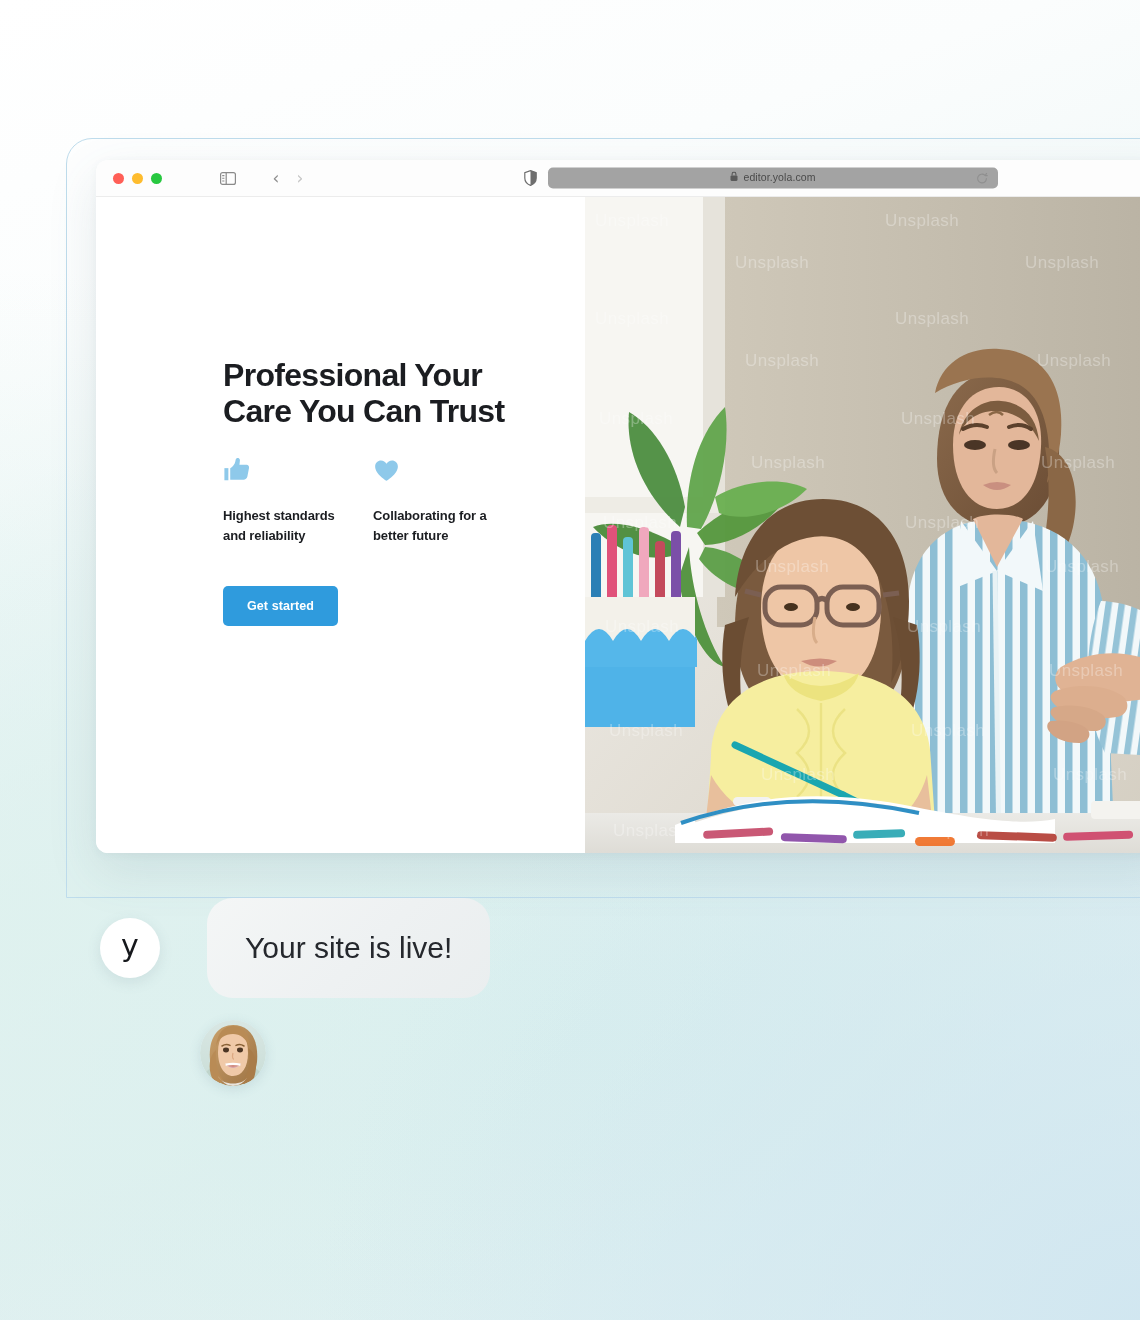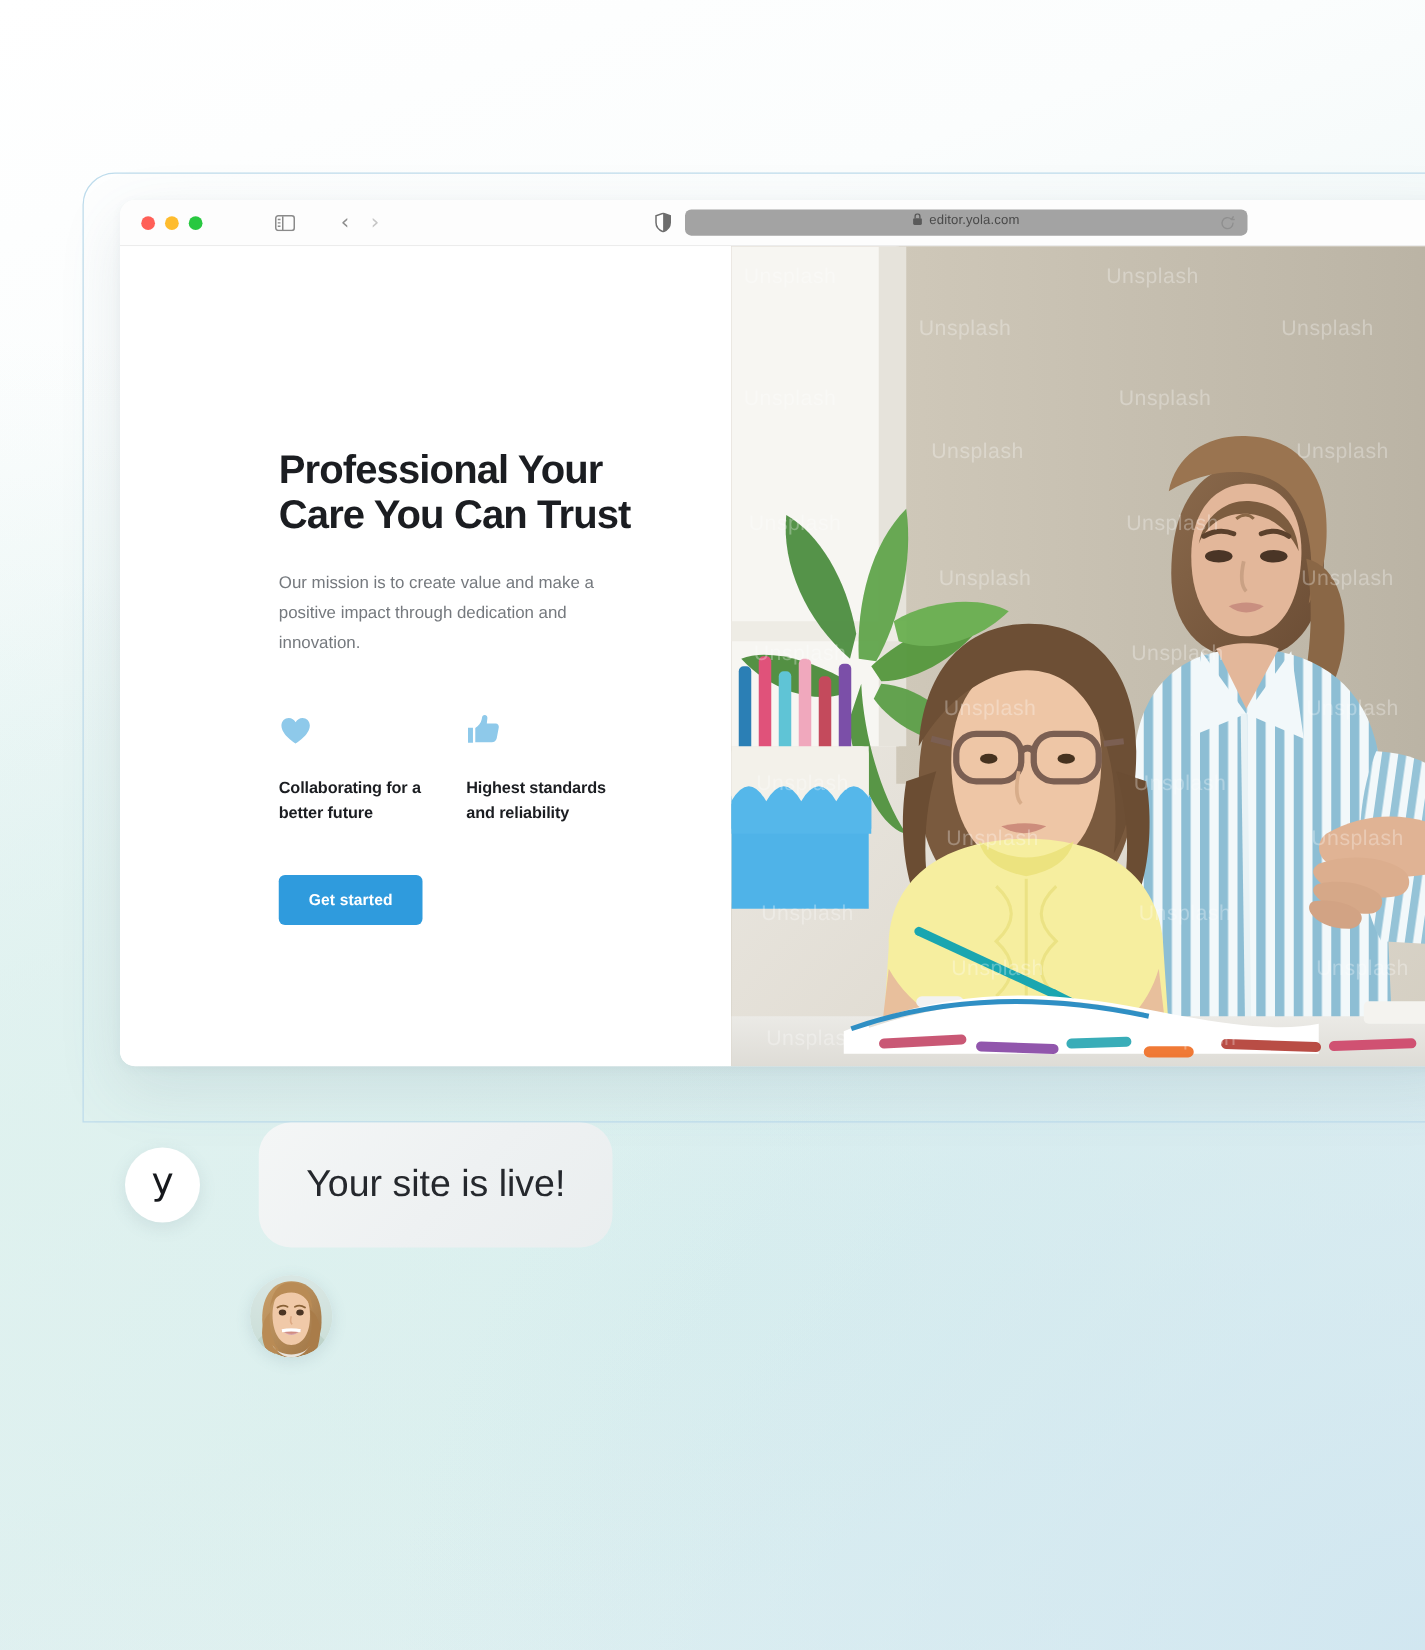--- a/index.html
+++ b/index.html
@@ -162,44 +162,43 @@
         </svg>
       </span>
     </div>
   </div>
 
   <div class="page">
 
     <div class="hero-left">
       <div class="hero-inner">
         <h1 class="headline">Professional Your Care You Can Trust</h1>
-        <p class="hero-sub">Our mission is to create value and make a positive impact through dedication and innovation.</p>
 
         <div class="features">
-          <div class="feature">
-            <div class="feat-icon">
-              <svg width="27" height="27" viewBox="0 0 24 24" fill="currentColor">
-                <path d="M12 21.2 C12 21.2 1.9 15.2 1.9 8.4 C1.9 5.2 4.3 3 7.1 3
-                         C9.2 3 11 4.2 12 6.1 C13 4.2 14.8 3 16.9 3 C19.7 3 22.1 5.2 22.1 8.4
-                         C22.1 15.2 12 21.2 12 21.2 Z"></path>
-              </svg>
-            </div>
-            <div class="feat-label">Collaborating for a better future</div>
-          </div>
-
           <div class="feature">
             <div class="feat-icon">
               <svg width="28" height="28" viewBox="0 0 24 24" fill="currentColor">
                 <path d="M1.2 10.4h3.4v10.4H1.2z"></path>
                 <path d="M6.2 10.6 C8.4 9.3 10.1 7.2 10.6 4.6 L10.9 3.1 C11.1 2.1 12 1.5 13 1.7
                          C13.9 1.9 14.6 2.8 14.5 3.8 L14.1 7.6 H20.2 C21.6 7.6 22.6 8.9 22.3 10.3
                          L20.9 17.6 C20.6 19.2 19.2 20.4 17.5 20.4 H6.2 Z"></path>
               </svg>
             </div>
             <div class="feat-label">Highest standards and reliability</div>
+          </div>
+
+          <div class="feature">
+            <div class="feat-icon">
+              <svg width="27" height="27" viewBox="0 0 24 24" fill="currentColor">
+                <path d="M12 21.2 C12 21.2 1.9 15.2 1.9 8.4 C1.9 5.2 4.3 3 7.1 3
+                         C9.2 3 11 4.2 12 6.1 C13 4.2 14.8 3 16.9 3 C19.7 3 22.1 5.2 22.1 8.4
+                         C22.1 15.2 12 21.2 12 21.2 Z"></path>
+              </svg>
+            </div>
+            <div class="feat-label">Collaborating for a better future</div>
           </div>
         </div>
 
         <button class="cta">Get started</button>
       </div>
     </div>
 
     <div class="hero-photo">
       <svg class="photo-svg" viewBox="0 0 591 656" preserveAspectRatio="xMidYMid slice">
         <defs>

